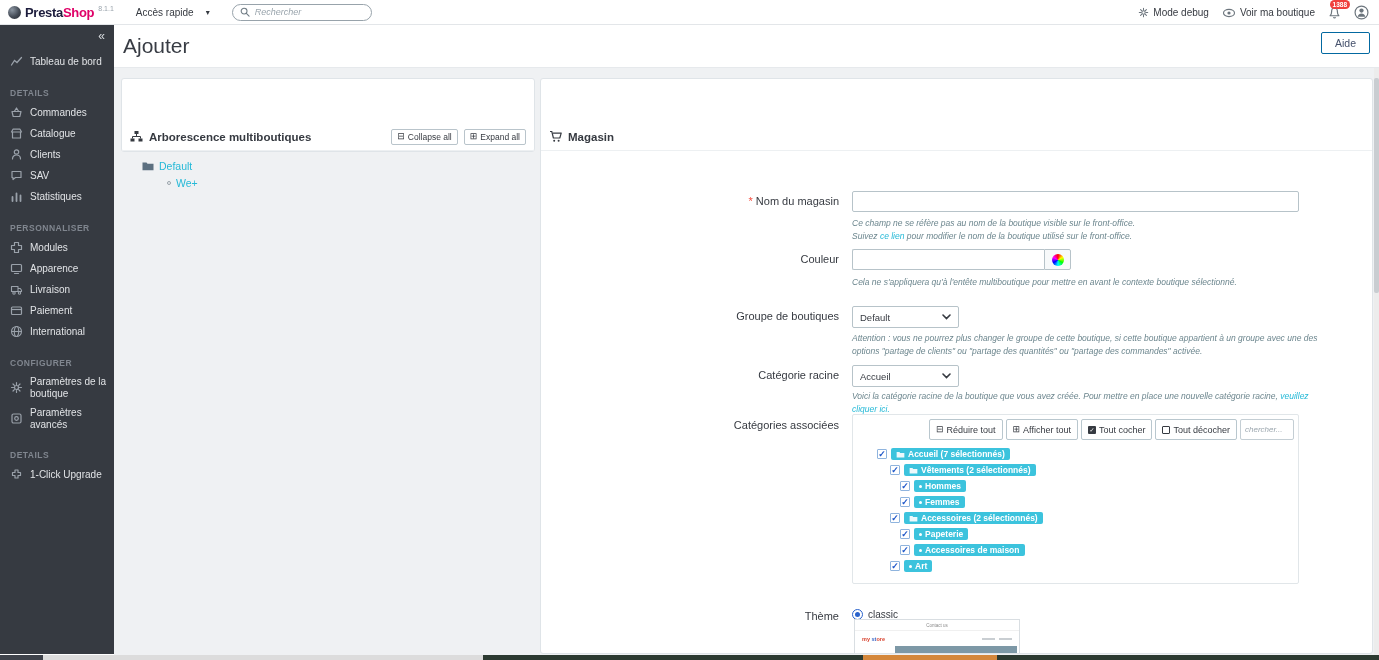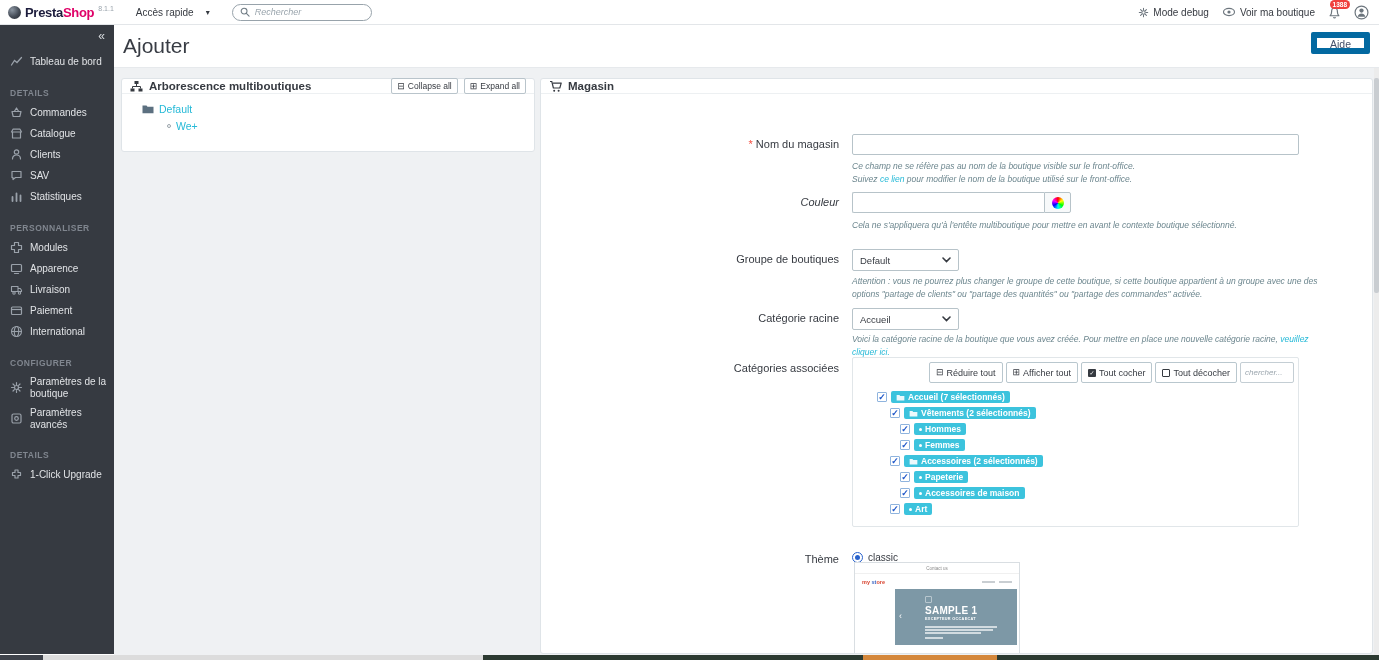--- a/index.html
+++ b/index.html
@@ -18,45 +18,45 @@
   .brand-shop   { font-weight:bold; font-size:13px; color:#df0067; letter-spacing:-.3px; }
   .brand-ver { font-size:7px; color:#9aa4ac; margin-left:4px; }
   .quick-access { margin-left:22px; font-size:10px; color:#363a41; display:flex; align-items:center; gap:12px; cursor:pointer; }
   .caret-down { font-size:8px; color:#363a41; }
   .search-pill { margin-left:22px; width:140px; height:17px; border:1px solid #98a3ab; border-radius:9px;
                  display:flex; align-items:center; padding:0 7px; gap:5px; background:#fff; }
   .search-pill input { border:none; outline:none; width:100px; font-size:9px; font-style:italic; color:#444;
                        font-family:"Liberation Sans",sans-serif; background:transparent; }
   .search-pill input::placeholder { color:#9aa5ad; }
   .top-right { margin-left:auto; display:flex; align-items:center; gap:13px; margin-right:10px; }
-  .top-item { display:flex; align-items:center; gap:4px; font-size:10px; color:#363a41; cursor:pointer; }
+  .top-item { display:flex; align-items:flex-end; gap:4px; font-size:10px; color:#363a41; cursor:pointer; }
   .bell-wrap { position:relative; cursor:pointer; }
   .badge { position:absolute; top:-6px; right:-9px; background:#f0403c; color:#fff; font-size:6.5px;
            font-weight:bold; border-radius:7px; padding:1px 3px; line-height:1.2; }
   
   .sidebar { position:absolute; left:0; top:25px; width:114px; height:629px; background:#363a41; z-index:20; }
   .sb-collapse { text-align:right; padding:4px 9px 0 0; color:#d9dce0; font-size:12px; cursor:pointer; }
   .sb-item { display:flex; align-items:center; gap:7px; padding:4px 4px 4px 10px; color:#e1e3e6;
              font-size:10px; line-height:1.15; cursor:pointer; }
   .sb-item svg { flex:0 0 13px; }
   .sb-dashboard { margin-top:8px; }
   .sb-title { margin:16px 0 4px 10px; font-size:8.5px; font-weight:bold; letter-spacing:.5px; color:#80868f; }
   .sb-label { display:block; max-width:82px; }
   
   .page-header { position:absolute; left:114px; top:25px; width:1265px; height:43px; background:#fff;
                  border-bottom:1px solid #e6e9ec; z-index:10; }
   .page-title { position:absolute; left:9px; top:9px; font-size:21px; font-weight:400; color:#383c44; }
   .help-btn { position:absolute; right:9px; top:7px; height:22px; padding:0 13px; background:#fff;
-              border:6px solid #0369a1; border-radius:2px; font-size:10.5px; color:#44506b; cursor:pointer;
+              border:1px solid #0369a1; border-radius:2px; font-size:10.5px; color:#44506b; cursor:pointer;
               font-family:"Liberation Sans",sans-serif; }
   
   .content-bg { position:absolute; left:114px; top:68px; width:1265px; height:587px; background:#eff1f3; }
   .card { position:absolute; background:#fff; border:1px solid #dfe4e8; border-radius:3px; }
-  .card-head { height:15px; display:flex; align-items:center; padding:0 8px; gap:6px;
-               border-bottom:1px solid #edf0f2; }
+  .card-head { height:28px; display:flex; align-items:center; padding:0 8px; gap:6px;
+               border-bottom:1px solid #edf0f2;margin-top:44px; }
   .card-title { font-size:11.5px; font-weight:bold; color:#363a41; }
   .mini-btn { display:inline-flex; align-items:center; gap:3px; background:#fff; border:1px solid #b9c4cb;
               border-radius:2px; font-size:8.5px; color:#363a41; padding:2px 5px; cursor:pointer;
               font-family:"Liberation Sans",sans-serif; }
   .glyph { font-size:9px; line-height:1; color:#363a41; }
   
   .tree-card { left:121px; top:78px; width:414px; height:74px; }
   .tree-card .card-head .spacer { flex:1; }
   .ms-row { display:flex; align-items:center; gap:5px; }
   .ms-row-group { margin:9px 0 0 20px; }
@@ -353,21 +353,21 @@
     <div class="frow" style="top:40px;">
       <span class="flabel" style="top:4px;"><span class="req">*</span><span>Nom du magasin</span></span>
       <span class="fctrl"><input class="txt-input" type="text" style=""></span>
     </div>
     <div class="help" style="top:66px;">
       <span>Ce champ ne se réfère pas au nom de la boutique visible sur le front-office.</span><br>
       <span>Suivez </span><a>ce lien</a><span> pour modifier le nom de la boutique utilisé sur le front-office.</span>
     </div>
 
     <div class="frow" style="top:98px;">
-      <span class="flabel" style="top:4px;font-style:italic;">Couleur</span>
+      <span class="flabel" style="top:4px;">Couleur</span>
       <span class="fctrl color-group">
         <input class="color-input" type="text" style="">
         <span class="color-addon">
           <span class="color-wheel"></span>
         </span>
       </span>
     </div>
     <div class="help help-wide" style="top:125px;">Cela ne s'appliquera qu'à l'entête multiboutique pour mettre en avant le contexte boutique sélectionné.</div>
 
     <div class="frow" style="top:155px;">

